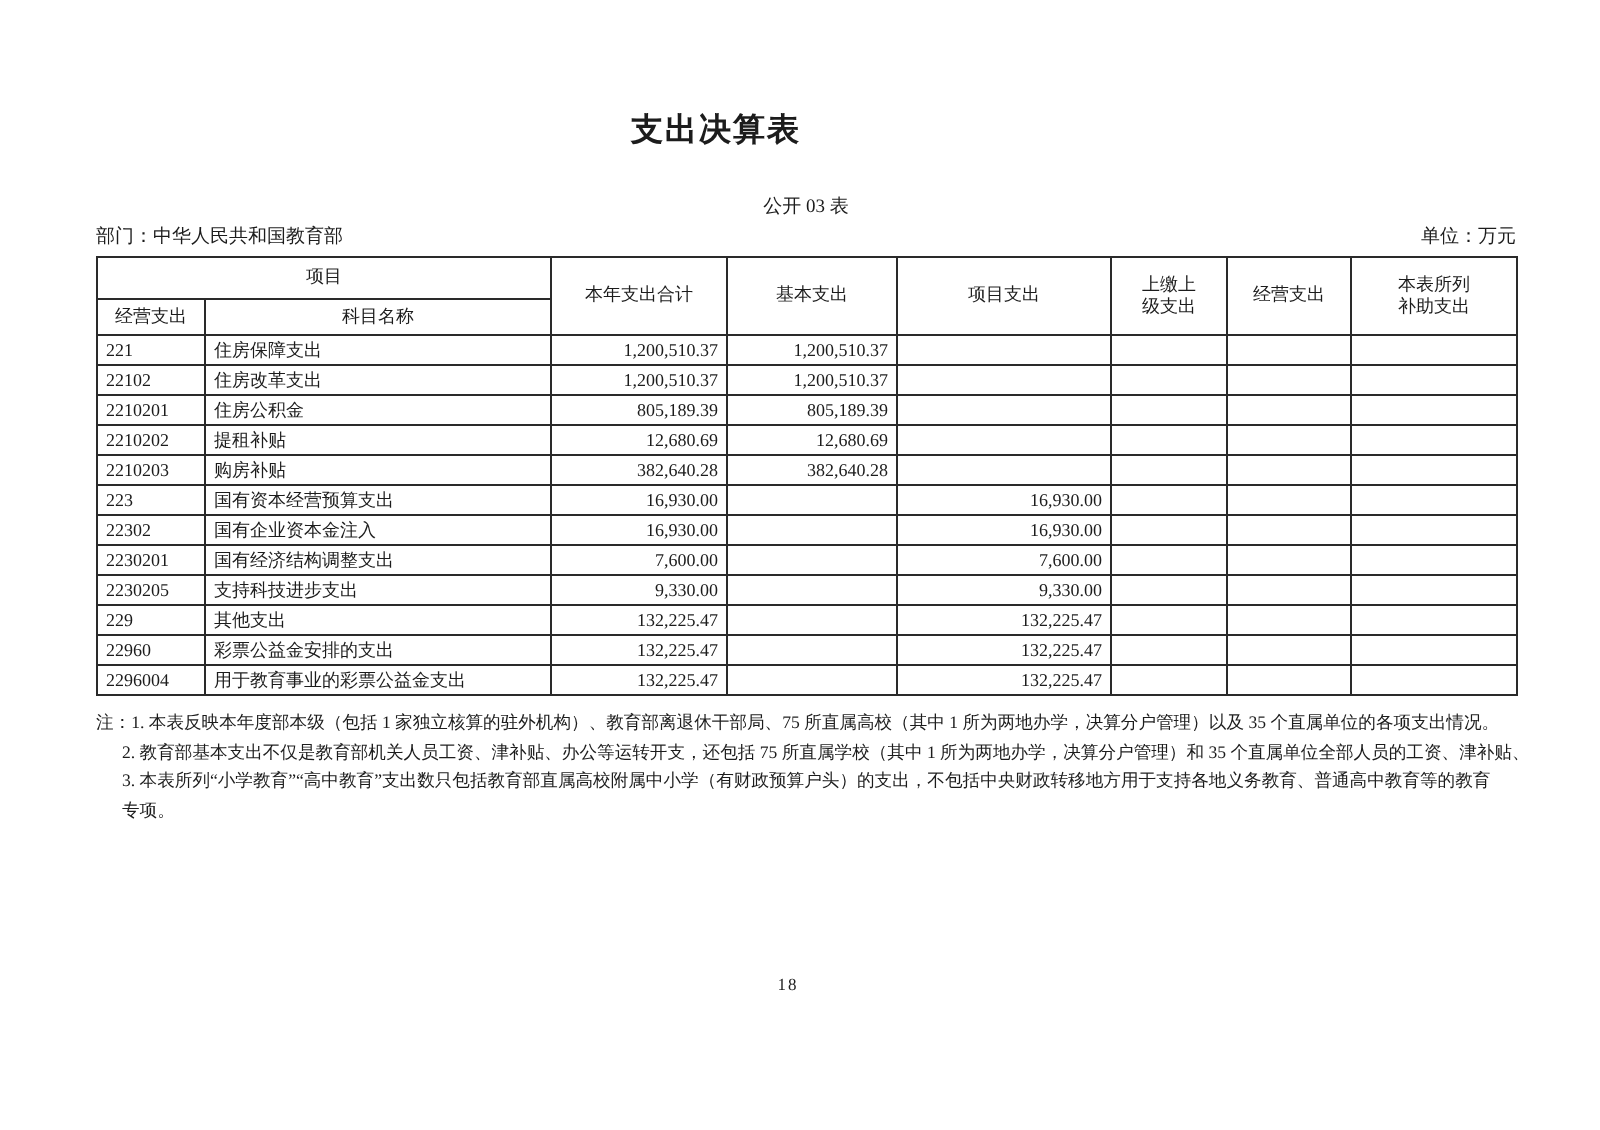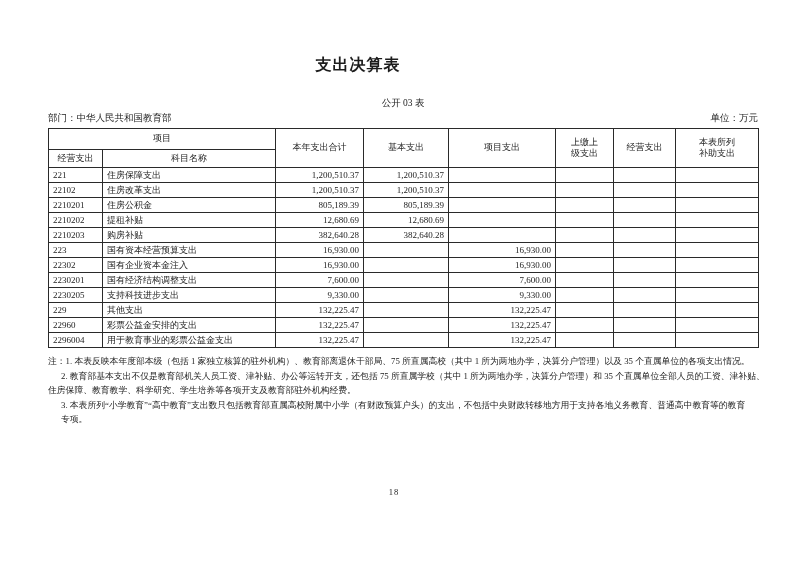--- a/index.html
+++ b/index.html
@@ -225,18 +225,17 @@
     <td class="c-num"></td>
     <td class="c-num"></td>
     <td class="c-num"></td>
   </tr>
     </tbody>
 </table>
 
 <div class="notes">
     <div class="note-line">注：1. 本表反映本年度部本级（包括 1 家独立核算的驻外机构）、教育部离退休干部局、75 所直属高校（其中 1 所为两地办学，决算分户管理）以及 35 个直属单位的各项支出情况。</div>
     <div class="note-line indent">2. 教育部基本支出不仅是教育部机关人员工资、津补贴、办公等运转开支，还包括 75 所直属学校（其中 1 所为两地办学，决算分户管理）和 35 个直属单位全部人员的工资、津补贴、</div>
-    <div class="note-line">住房保障、教育教学、科学研究、学生培养等各项开支及教育部驻外机构经费。</div>
     <div class="note-line indent">3. 本表所列“小学教育”“高中教育”支出数只包括教育部直属高校附属中小学（有财政预算户头）的支出，不包括中央财政转移地方用于支持各地义务教育、普通高中教育等的教育</div>
     <div class="note-line indent">专项。</div>
   </div>
 
 <div class="page-number">18</div>
 
 </body></html>

